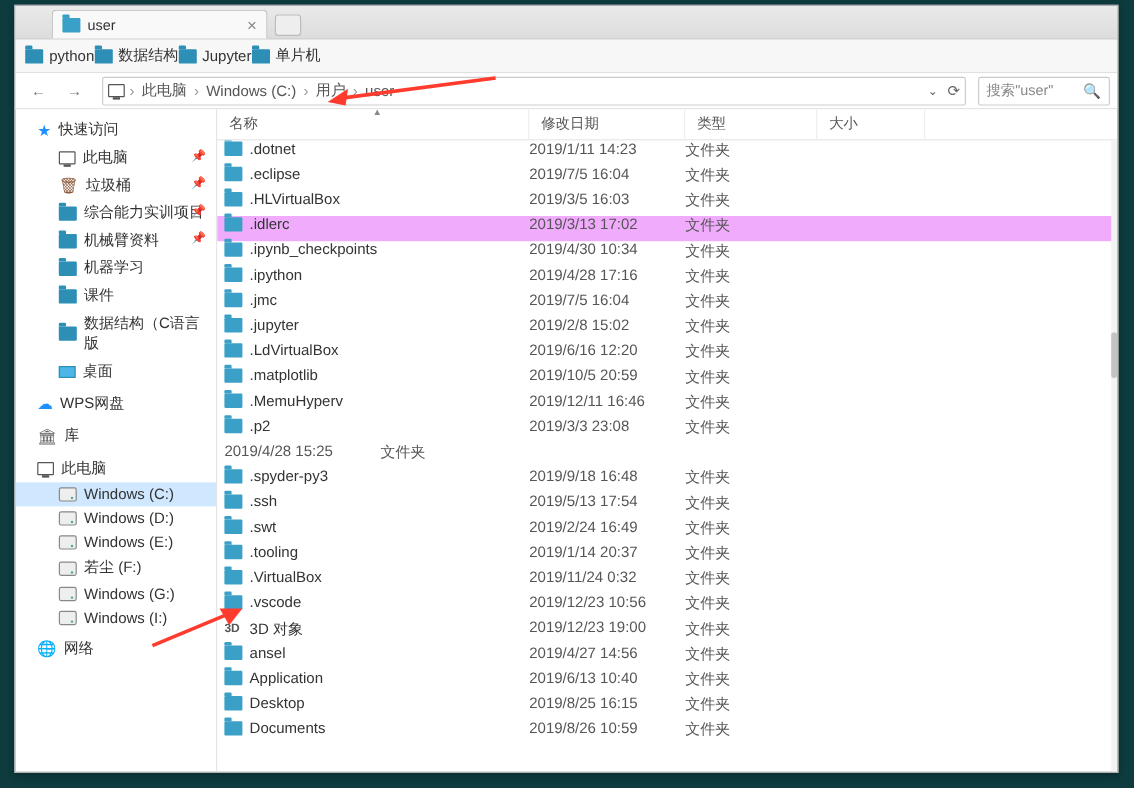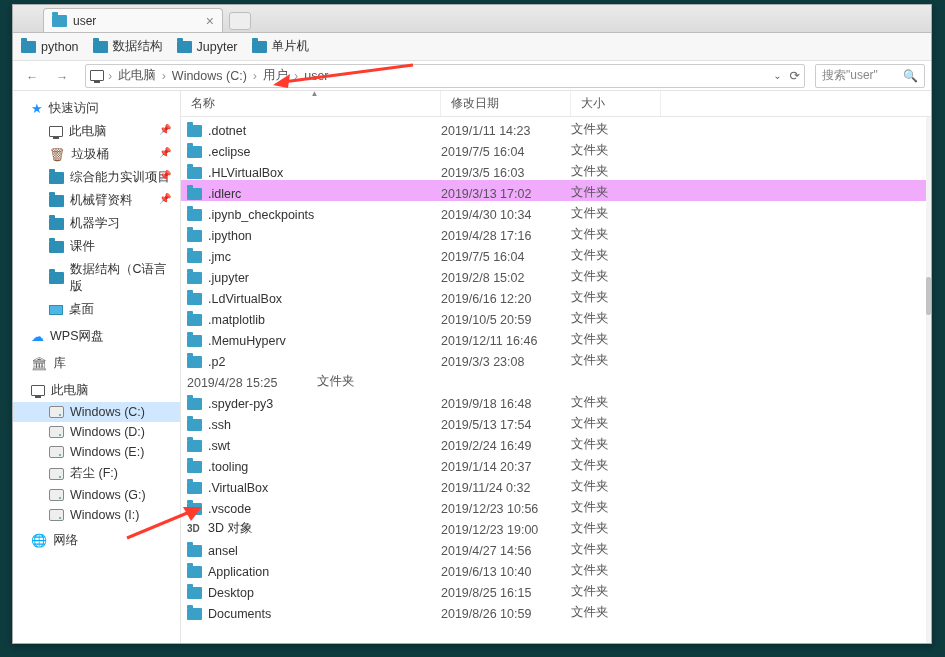--- a/index.html
+++ b/index.html
@@ -12,21 +12,21 @@
 .dot-g { background: #7fc14b; }
 .dot-y { background: #f7b731; }
 .dot-o { background: #f36c3c; }
 
 .tabstrip { height: 28px; background: linear-gradient(#eaeaea,#dcdcdc); border-bottom: 1px solid #bdbdbd; display: flex; align-items: flex-end; padding-left: 30px; }
 .tab { height: 24px; min-width: 180px; background: #f9f9f9; border: 1px solid #bdbdbd; border-bottom: none; border-radius: 4px 4px 0 0; display: flex; align-items: center; padding: 0 8px; font-size: 12px; color: #333; gap: 6px; position: relative; }
 .tab .close { margin-left: auto; color: #888; font-size: 14px; line-height: 1; }
 .newtab { width: 22px; height: 18px; border: 1px solid #bdbdbd; border-radius: 3px; margin-left: 6px; margin-bottom: 2px; background: #eee; position: relative; }
 .newtab::after { content: ""; }
 
-.bookmarks { height: 28px; background: #f7f7f7; border-bottom: 1px solid #e0e0e0; display: flex; align-items: center; padding: 0 8px; gap: 14px; font-size: 12.5px; color: #333; }
+.bookmarks { height: 28px; background: #f7f7f7; border-bottom: 1px solid #e0e0e0; display: flex; align-items: center; padding: 0 8px; font-size: 12.5px; color: #333; }
 .bm-item { display: flex; align-items: center; gap: 5px; cursor: pointer; }
 
 .navbar { height: 30px; background: #fff; border-bottom: 1px solid #e4e4e4; display: flex; align-items: center; padding: 0 6px; gap: 4px; font-size: 12.5px; color: #555; }
 .nav-btn { width: 26px; height: 22px; display: flex; align-items: center; justify-content: center; color: #777; cursor: pointer; border-radius: 2px; }
 .addr { flex: 1; display: flex; align-items: center; gap: 4px; height: 24px; border: 1px solid #ccc; border-radius: 2px; padding: 0 4px; margin: 0 6px; }
 .addr .crumb { display: flex; align-items: center; gap: 3px; cursor: pointer; padding: 0 2px; }
 .addr .sep { color: #999; }
 .addr-actions { margin-left: auto; display: flex; align-items: center; gap: 8px; color: #666; }
 .searchbox { width: 110px; height: 24px; border: 1px solid #ccc; border-radius: 2px; display: flex; align-items: center; padding: 0 6px; gap: 4px; color: #888; font-size: 12px; }
 
@@ -43,21 +43,21 @@
 .cols { height: 26px; border-bottom: 1px solid #e6e6e6; display: flex; align-items: center; font-size: 12px; color: #555; }
 .col { padding: 0 10px; border-right: 1px solid #eee; height: 100%; display: flex; align-items: center; gap: 3px; }
 .col-name { width: 260px; }
 .col-date { width: 130px; }
 .col-type { width: 110px; }
 .col-size { width: 90px; align-items: center; }
 .sort-ind { font-size: 8px; color: #888; position: absolute; left: 50%; top: -2px; }
 .col-name { position: relative; }
 
 .rows { flex: 1; overflow: hidden; }
-.row { height: 21px; display: flex; align-items: flex-end; font-size: 12.5px; color: #333; padding-left: 6px; cursor: pointer; }
+.row { height: 21px; display: flex; align-items: flex-start; font-size: 12.5px; color: #333; padding-left: 6px; cursor: pointer; }
 .row.sel { background: #f0abfc; }
 .row .c1 { width: 254px; display: flex; align-items: center; gap: 6px; }
 .row .c2 { width: 130px; color: #555; }
 .row .c3 { width: 110px; color: #555; }
 .row .c4 { width: 90px; color: #555; text-align: right; }
 
 .folder-ico { width: 15px; height: 12px; background: #3aa0c7; border-radius: 1px; position: relative; flex-shrink: 0; }
 .folder-ico::before { content: ""; position: absolute; top: -3px; left: 0; width: 6px; height: 3px; background: #3aa0c7; border-radius: 1px 1px 0 0; }
 .folder-ico.teal { background: #2d8fb5; }
 .folder-ico.teal::before { background: #2d8fb5; }
@@ -243,20 +243,23 @@
 
     <div class="file-area">
       <div class="cols">
         <div class="col col-name">
             <span class="sort-ind">▲</span>
             <span>名称</span>
           </div>
         <div class="col col-date">
             <span>修改日期</span>
           </div>
+        <div class="col col-type">
+            <span>类型</span>
+          </div>
         <div class="col col-size">
             <span>大小</span>
           </div>
       </div>
       <div class="rows" id="rows" style="position:relative">
         <div class="sb-thin"></div>
       <div class="row">
             <div class="c1">
               <span class="folder-ico"></span>
               <span>.dotnet</span>

